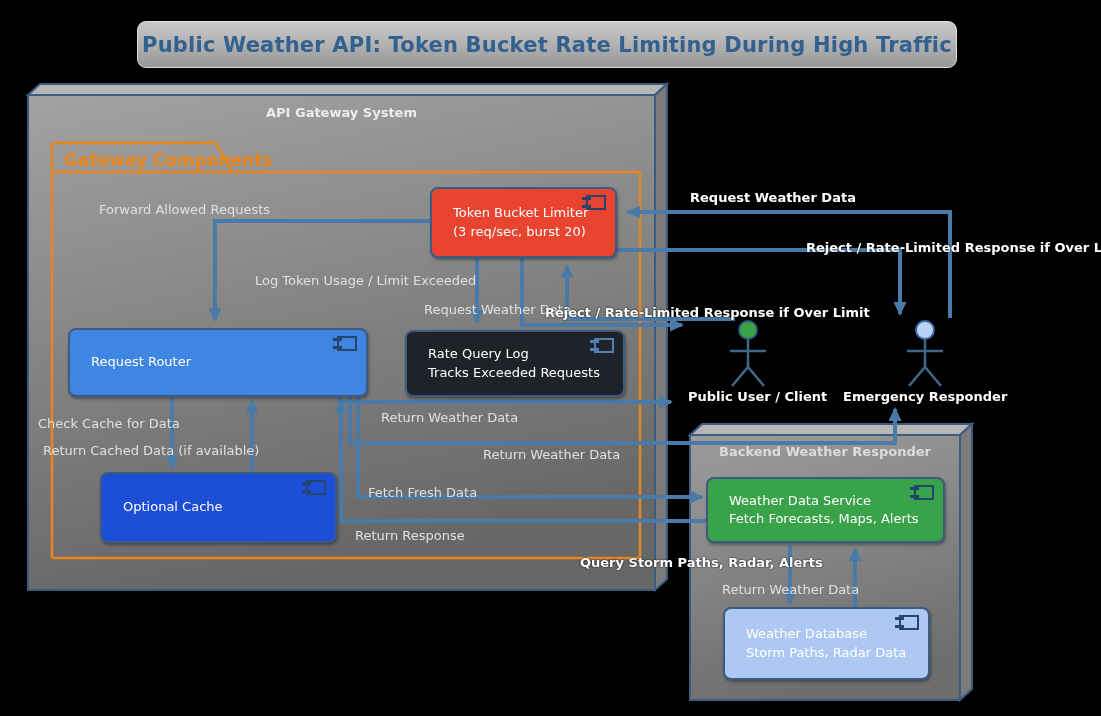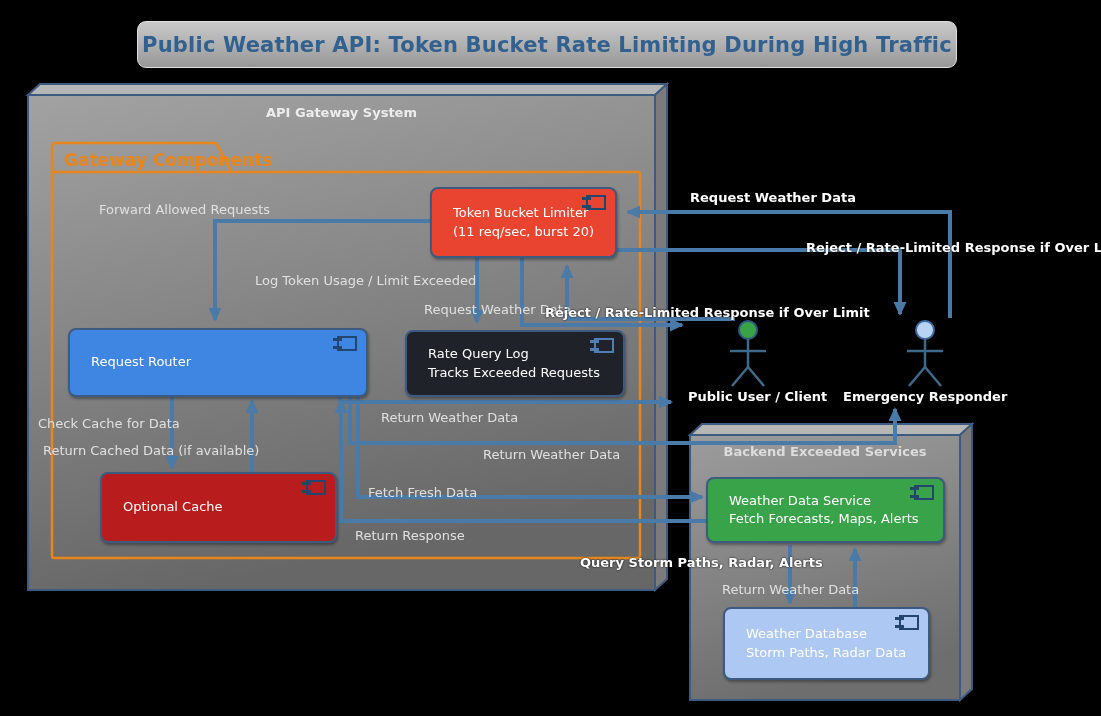--- a/index.html
+++ b/index.html
@@ -98,40 +98,40 @@
       <line x1="907" y1="351" x2="943" y2="351"></line>
       <line x1="925" y1="367" x2="909" y2="386"></line>
       <line x1="925" y1="367" x2="941" y2="386"></line>
     </g>
   </svg>
 
   <div class="banner">Public Weather API: Token Bucket Rate Limiting During High Traffic</div>
 
   <div class="node-title" style="left:28px;top:105px;width:627px;">API Gateway System</div>
   <div class="pkg-title" style="left:64px;top:150px;">Gateway Components</div>
-  <div class="node-title" style="left:690px;top:444px;width:270px;color:#dcdcdc;">Backend Exceeded Services</div>
+  <div class="node-title" style="left:690px;top:444px;width:270px;color:#dcdcdc;">Backend Weather Responder</div>
 
   <div class="comp" style="left:430px;top:187px;width:187px;height:71px;background:#e94430;">
     <i class="c-icon"></i>
     <span>Token Bucket Limiter</span>
-    <span>(11 req/sec, burst 20)</span>
+    <span>(3 req/sec, burst 20)</span>
   </div>
 
   <div class="comp" style="left:68px;top:328px;width:300px;height:69px;background:#3f86e2;">
     <i class="c-icon"></i>
     <span>Request Router</span>
   </div>
 
   <div class="comp" style="left:405px;top:330px;width:220px;height:67px;background:#1f2228;">
     <i class="c-icon light"></i>
     <span>Rate Query Log</span>
     <span>Tracks Exceeded Requests</span>
   </div>
 
-  <div class="comp" style="left:100px;top:472px;width:237px;height:71px;background:#b91c1c;">
+  <div class="comp" style="left:100px;top:472px;width:237px;height:71px;background:#1d4ed8;">
     <i class="c-icon"></i>
     <span>Optional Cache</span>
   </div>
 
   <div class="comp" style="left:706px;top:477px;width:239px;height:66px;background:#38a348;">
     <i class="c-icon"></i>
     <span>Weather Data Service</span>
     <span>Fetch Forecasts, Maps, Alerts</span>
   </div>
 

